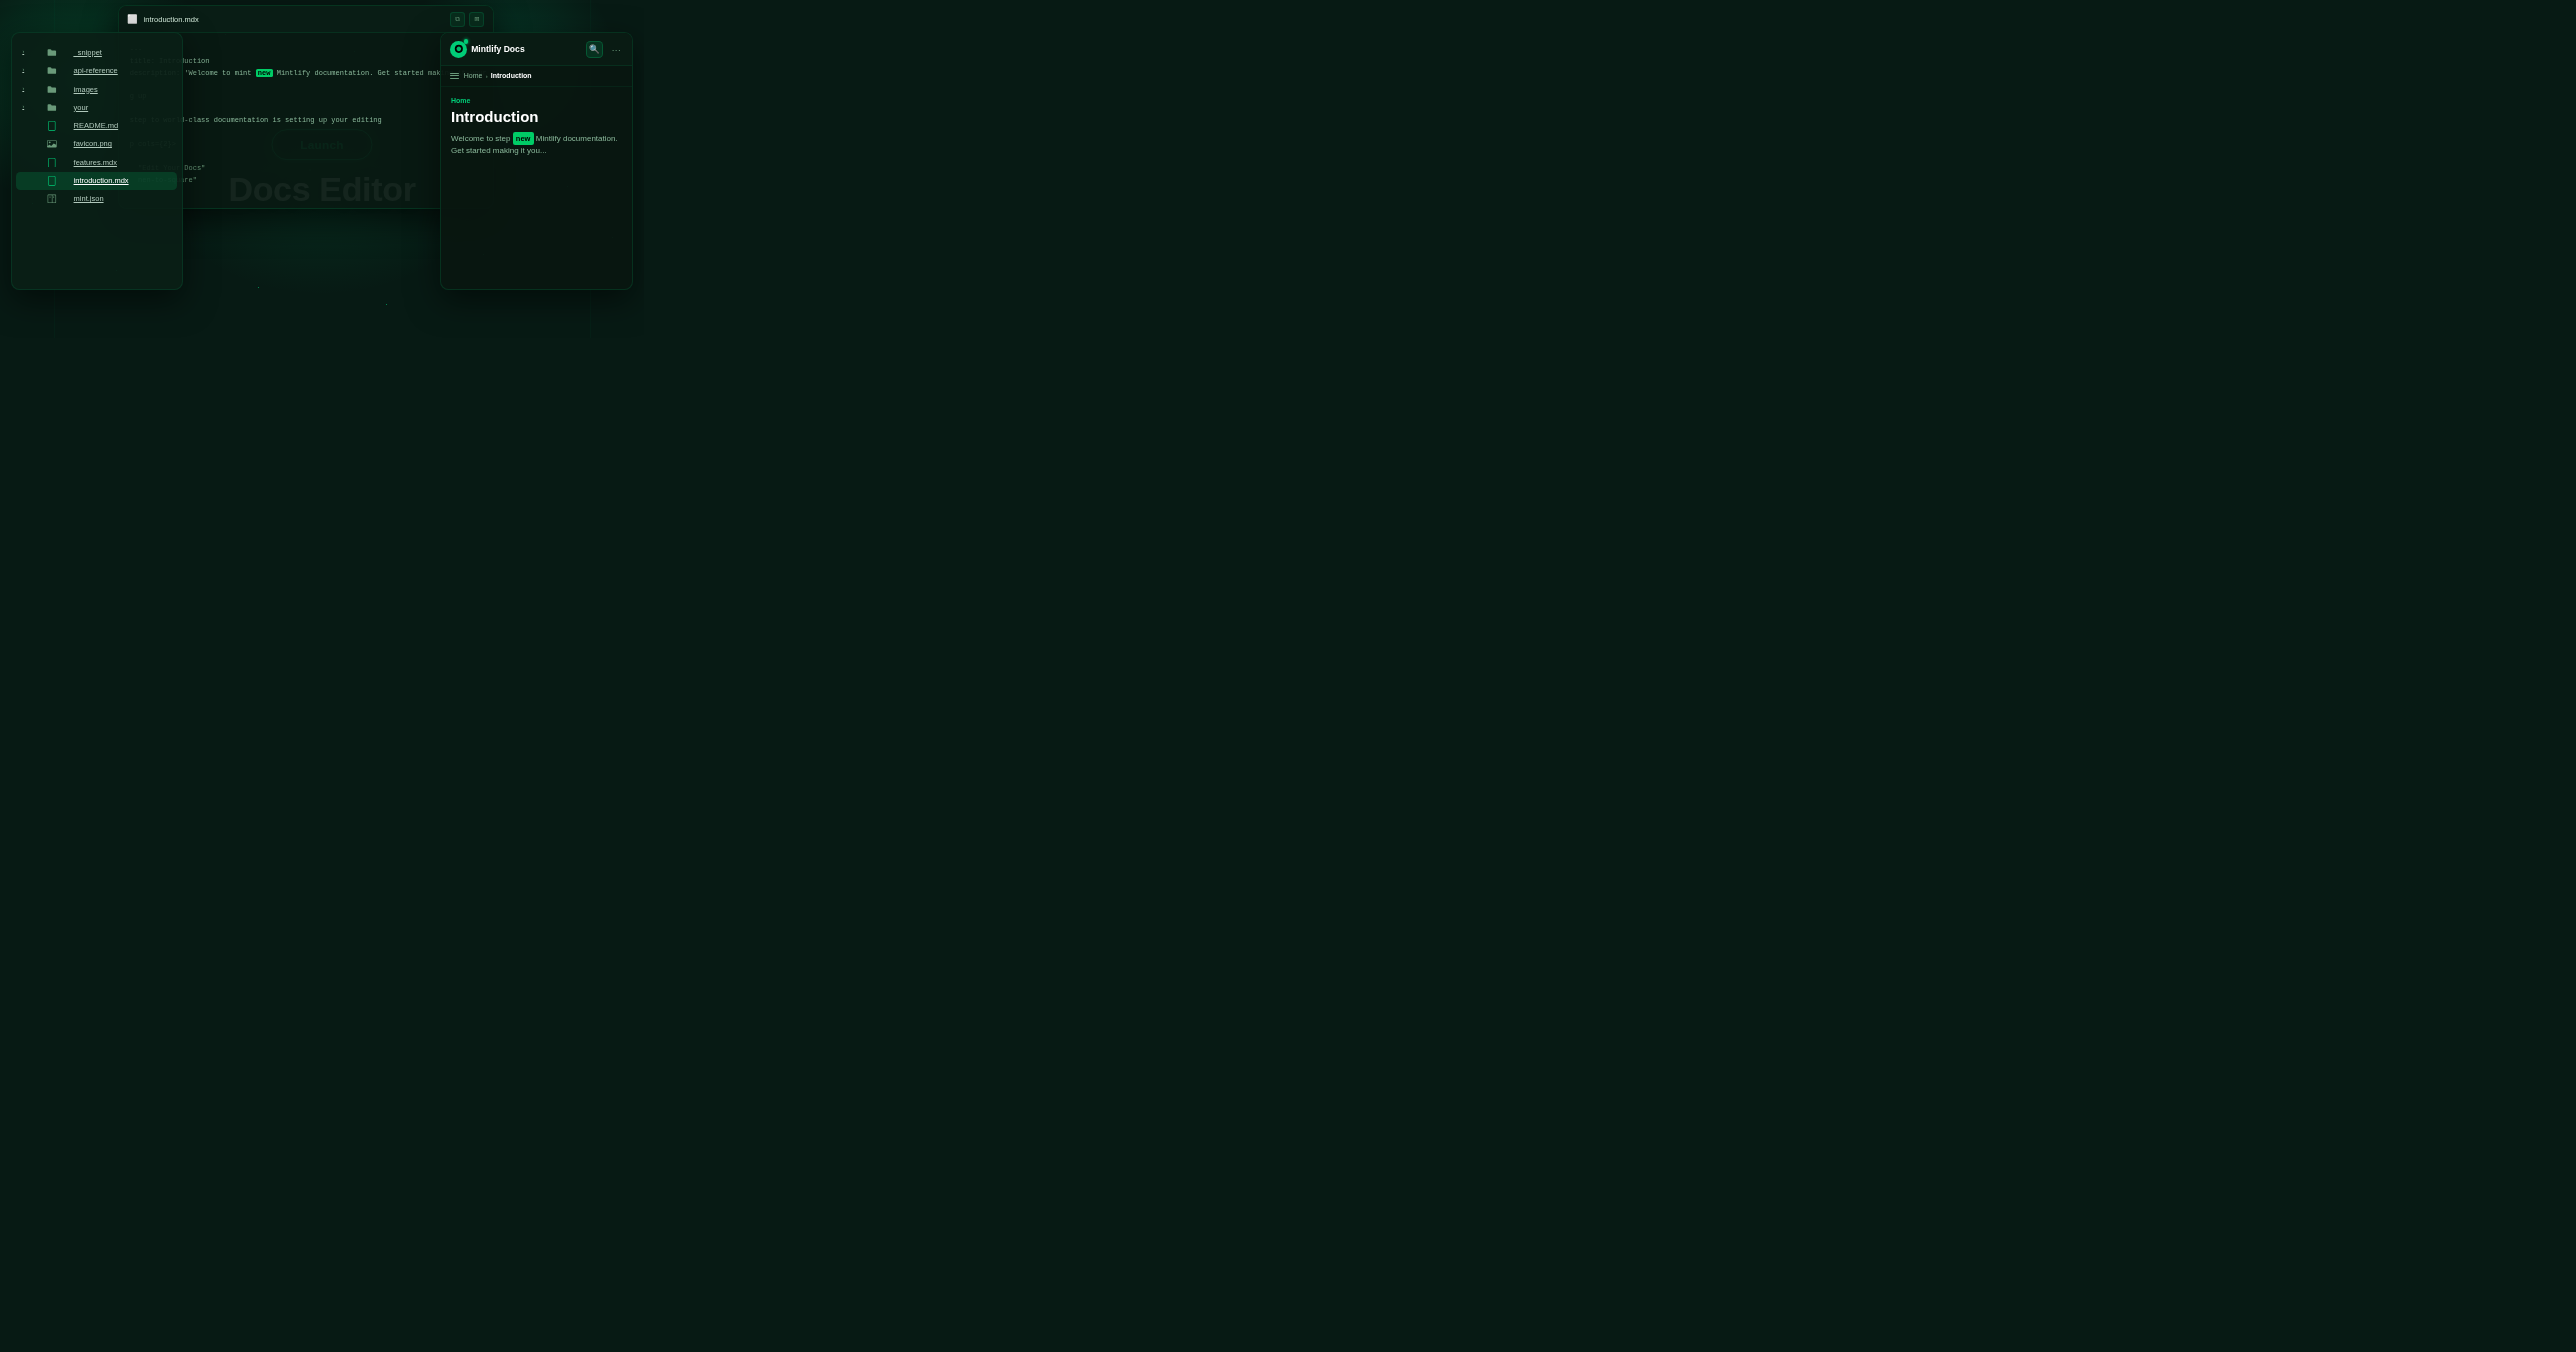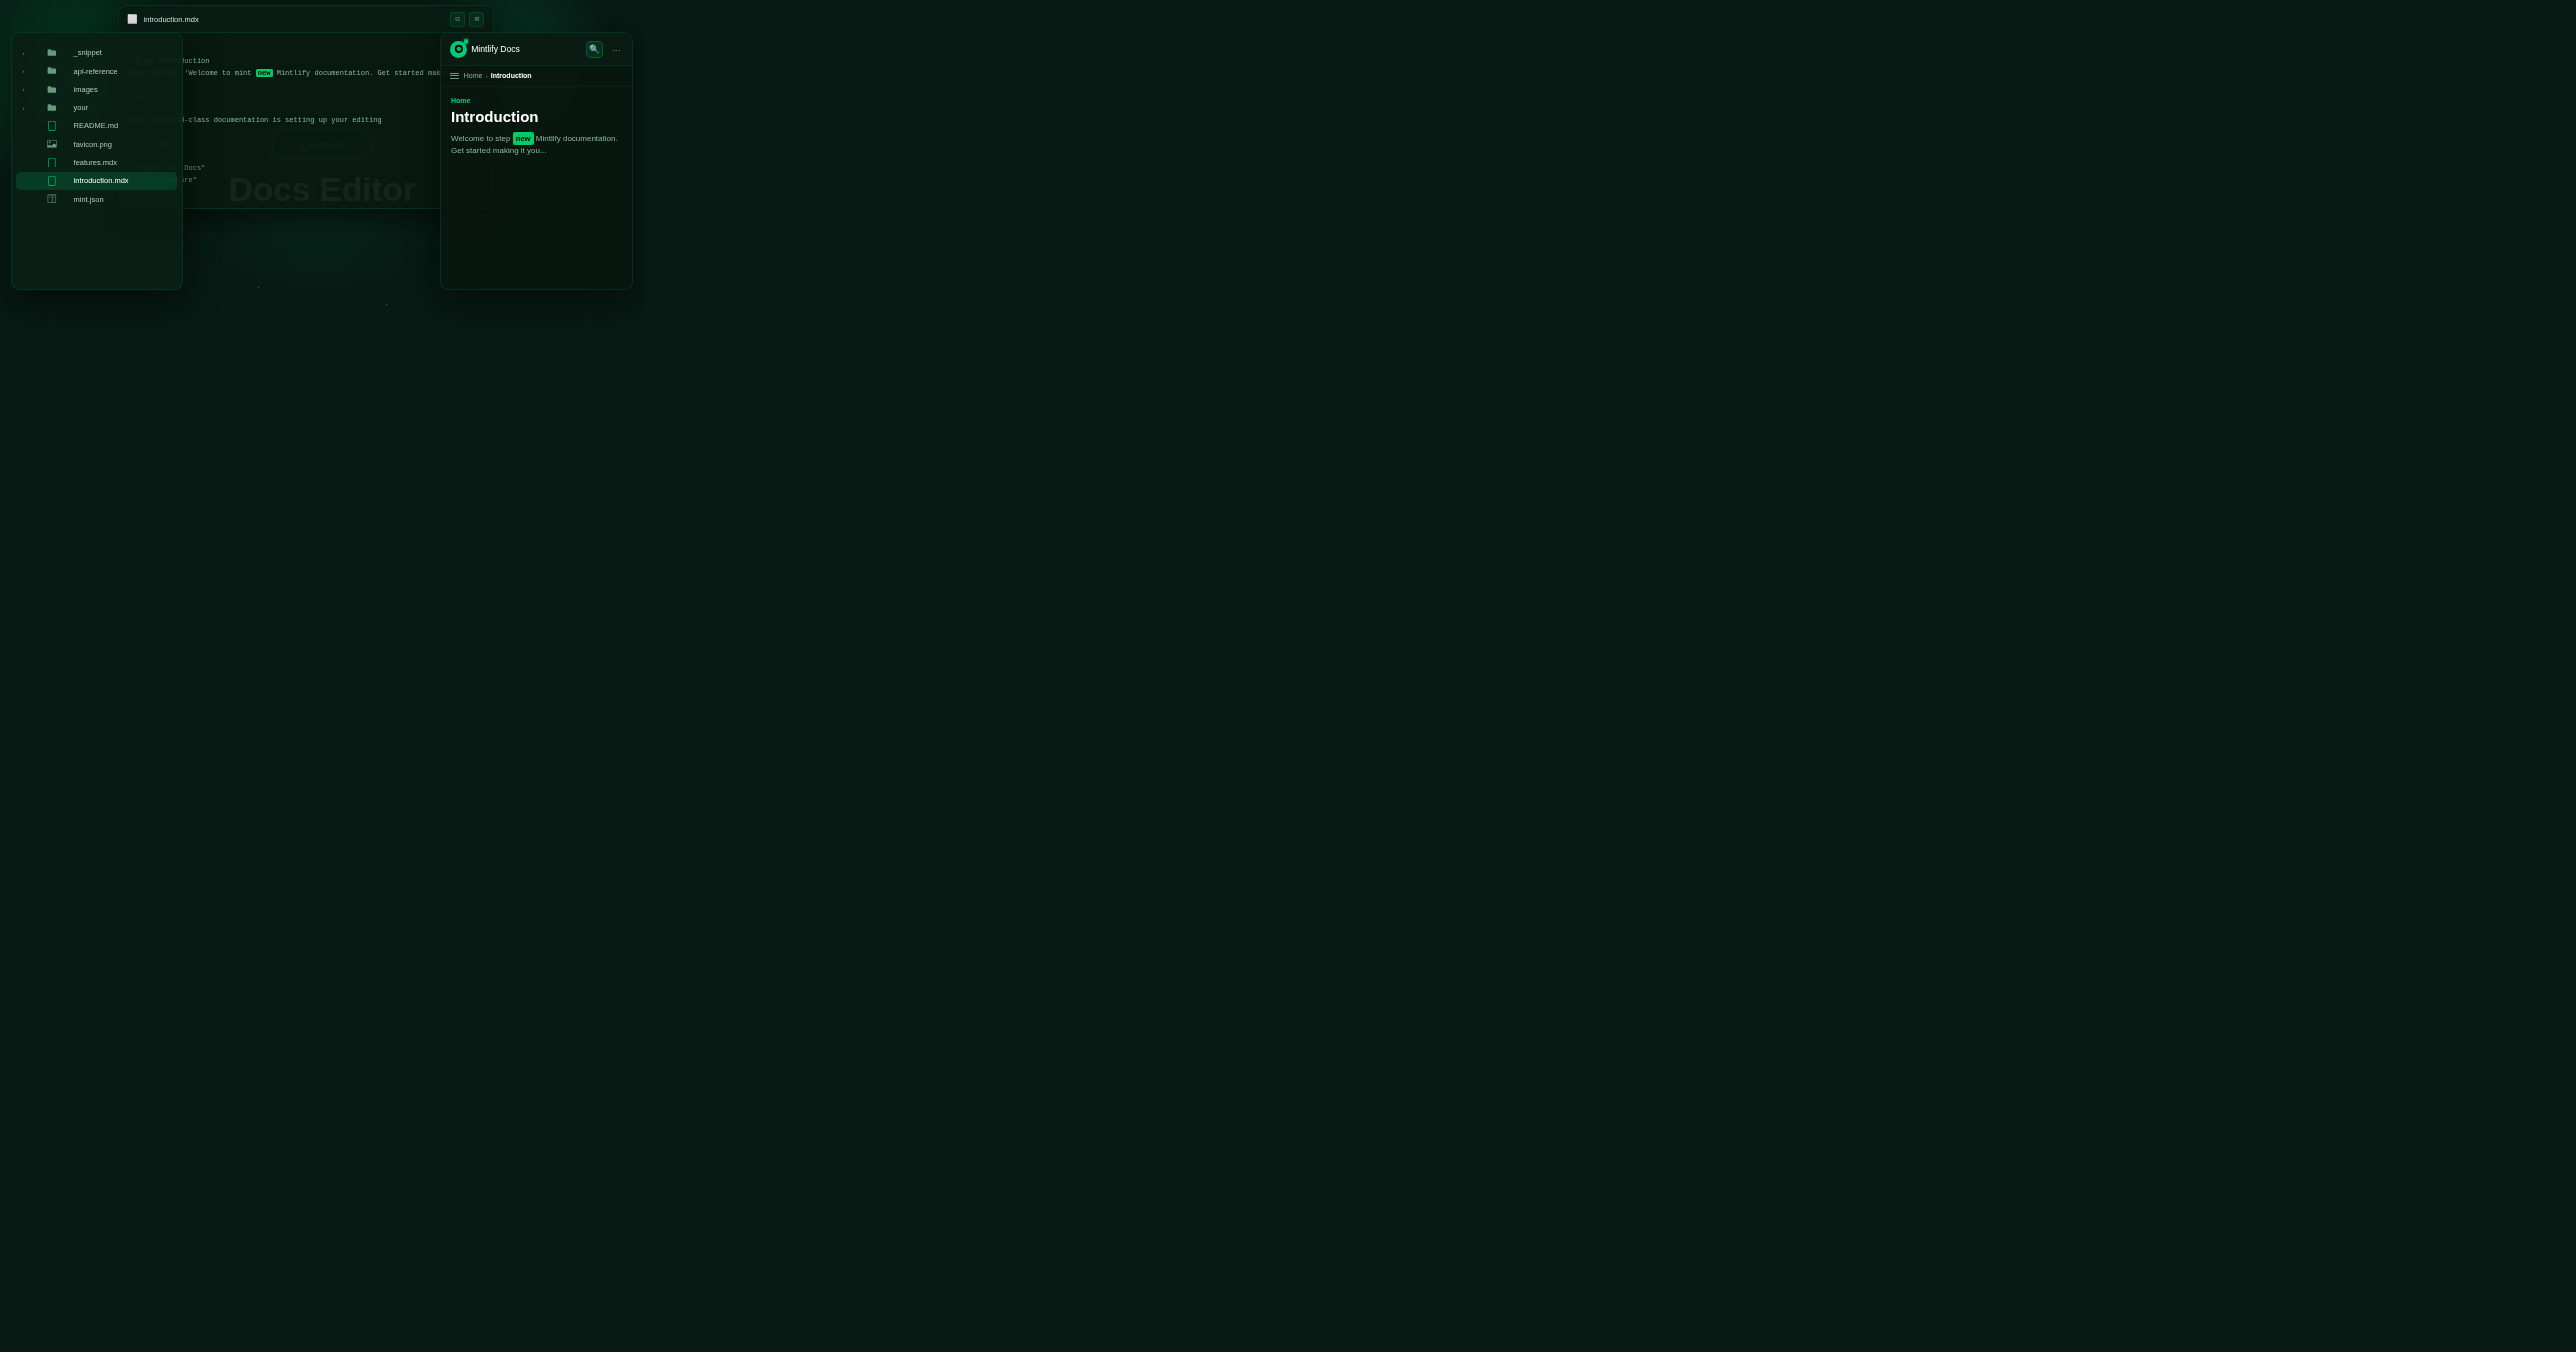--- a/index.html
+++ b/index.html
@@ -103,27 +103,28 @@
       z-index: 20;
       box-shadow: 0 10.7px 32px rgba(0,0,0,0.5);
     }
 
     .left-panel-inner {
       padding: 10.7px 4.3px;
     }
 
     .file-item {
       display: flex;
-      align-items: center;
+      align-items: flex-start;
       padding: 4.3px 6.4px;
       border-radius: 4.3px;
       cursor: pointer;
       gap: 17px;
       font-size: 7.5px;
       color: #b0c8bb;
+      text-decoration: underline;
     }
 
     .file-item.active {
       background: rgba(0, 180, 100, 0.2);
       color: #ffffff;
     }
 
     .file-item .chevron {
       width: 7.5px;
       color: #6a9a7a;
@@ -281,21 +282,21 @@
       height: 4.3px;
       background: #00cc77;
       border-radius: 50%;
       top: -1.1px;
       right: -1.1px;
       box-shadow: 0 0 3.2px #00cc77;
     }
 
     .docs-title-text {
       font-size: 8.6px;
-      font-weight: 400;
+      font-weight: 700;
       color: #ffffff;
     }
 
     .docs-search-btn {
       width: 17px;
       height: 17px;
       background: rgba(0, 180, 100, 0.15);
       border-radius: 4.3px;
       display: flex;
       align-items: center;

